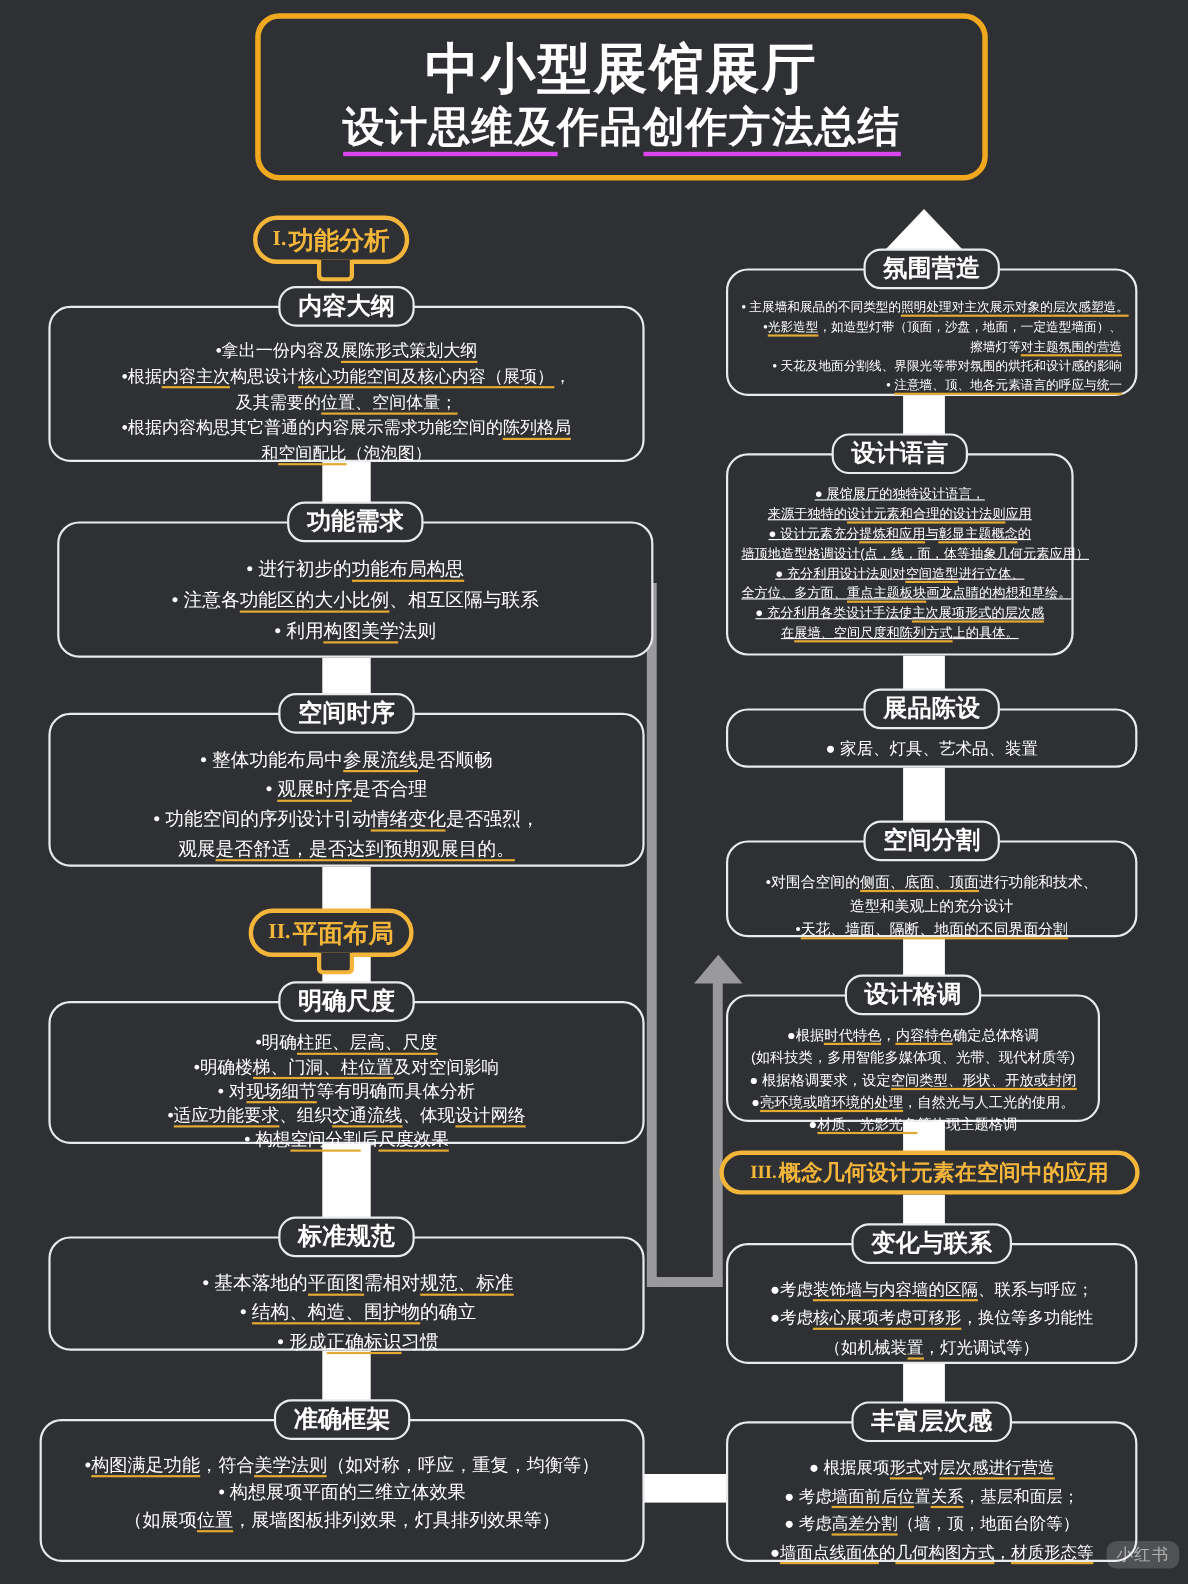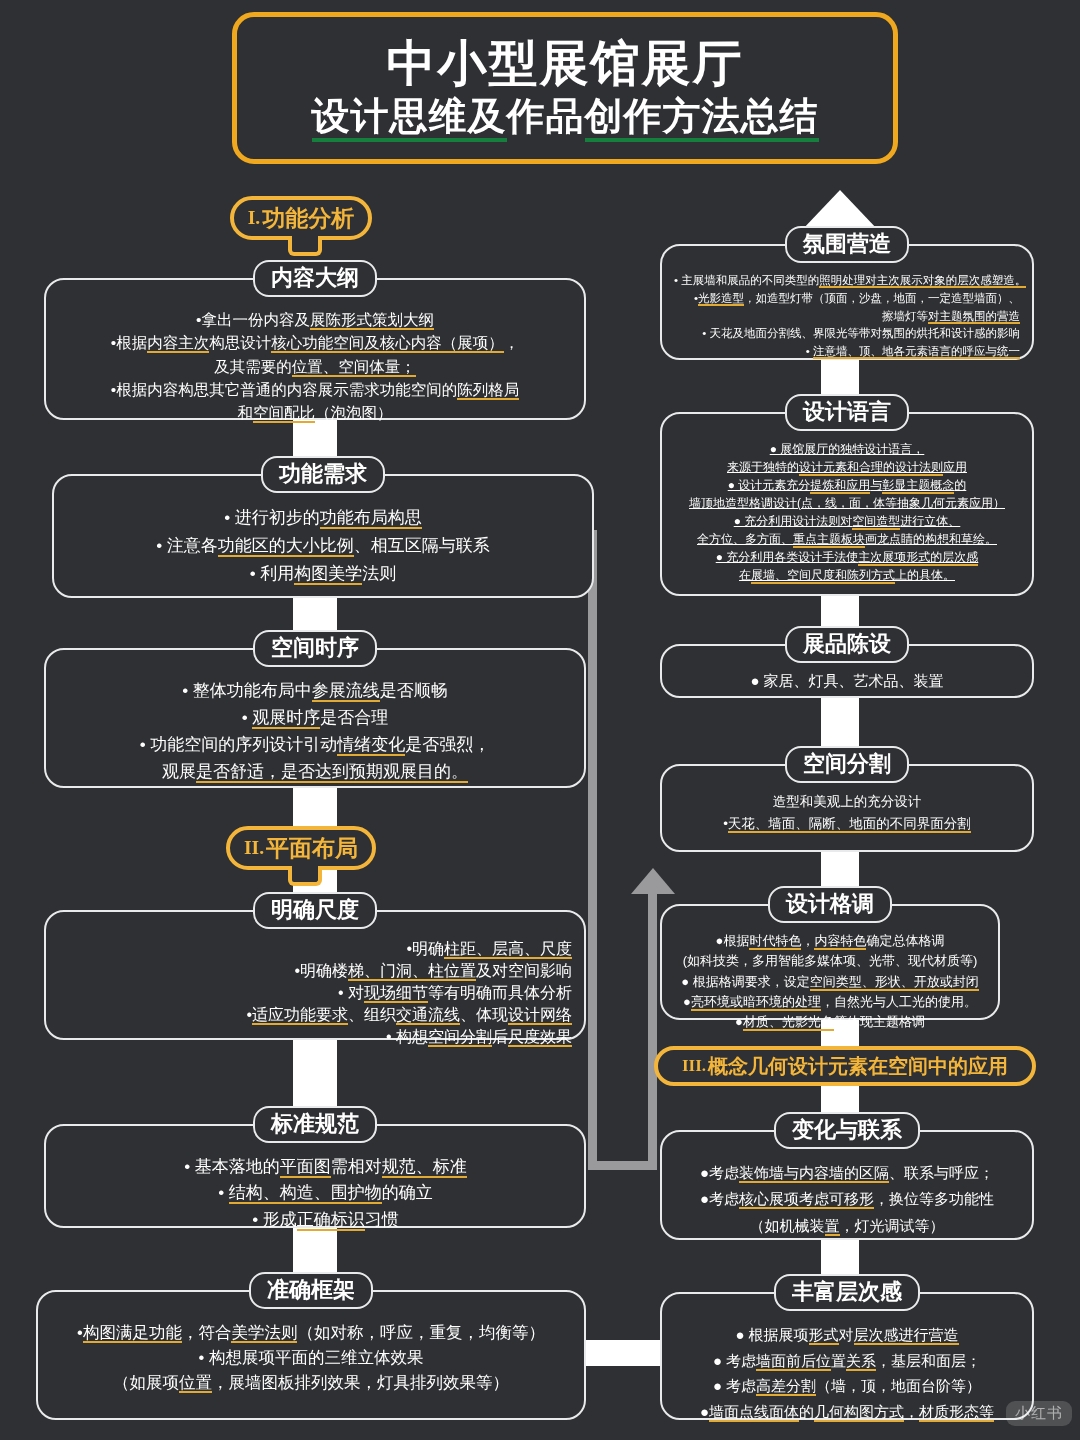--- a/index.html
+++ b/index.html
@@ -23,21 +23,21 @@
   }
   .title-main{
     font-size:49px;font-weight:bold;letter-spacing:2px;line-height:1.05;
     color:#ffffff;
   }
   .title-sub{
     font-size:38px;font-weight:bold;letter-spacing:1px;line-height:1.1;
     color:#ffffff;margin-top:6px;position:relative;
   }
   .title-sub .ul{
-    border-bottom:4px solid #15803d;padding-bottom:1px;
+    border-bottom:4px solid #d946ef;padding-bottom:1px;
   }
 
   
   .pill{
     position:absolute;
     background:#2f3033;
     border:4px solid #f3b53a;
     border-radius:26px;
     color:#f3b53a;
     font-weight:bold;
@@ -70,21 +70,21 @@
     padding:3px 16px 5px 16px;
     font-size:22px;font-weight:bold;white-space:nowrap;line-height:1.15;
     z-index:7;
   }
   .card-body{
     padding:28px 12px 10px 12px;
     text-align:center;
     font-size:15.5px;
     line-height:1.5;
   }
-  .card-body.tight{line-height:1.42;text-align:right;}
+  .card-body.tight{line-height:1.42;}
   .line{white-space:nowrap;}
   .u{border-bottom:2px solid #e2a933;padding-bottom:0px;}
 
   
   .conn{position:absolute;background:#ffffff;z-index:1;}
   .arrow-up{
     position:absolute;width:0;height:0;z-index:2;
     border-left:38px solid transparent;border-right:38px solid transparent;
     border-bottom:40px solid #ffffff;
   }
@@ -219,21 +219,21 @@
     <div class="card-head">氛围营造</div>
     <div class="card-body" style="font-size:11.5px;line-height:1.55;padding-top:26px;text-align:right;">
       <div class="line">• 主展墙和展品的不同类型的<span class="u">照明处理对主次展示对象的</span><span class="u">层次感塑造。</span></div>
       <div class="line">•<span class="u">光影造型</span>，如造型灯带（顶面，沙盘，地面，一定造型墙面）、</div>
       <div class="line">擦墙灯等<span class="u">对主题氛围的营造</span></div>
       <div class="line">• 天花及地面分割线、界限光等带对氛围的烘托和设计感的影响</div>
       <div class="line">• <span class="u">注意墙、顶、地各元素语言的呼应与统一</span></div>
     </div>
   </div>
 
-  <div class="card" style="left:660px;top:412px;width:374px;height:184px;">
+  <div class="card" style="left:660px;top:412px;width:316px;height:184px;">
     <div class="card-head">设计语言</div>
     <div class="card-body" style="font-size:12px;line-height:1.5;padding-top:26px;text-decoration:underline;">
       <div class="line">● 展馆展厅的独特设计语言，</div>
       <div class="line">来源于独特的<span class="u">设计元素和合理的设计法则</span>应用</div>
       <div class="line">● 设计元素充分<span class="u">提炼和应用</span>与<span class="u">彰显主题概念</span>的</div>
       <div class="line">墙顶地造型格调设计(点，线，面，体等抽象几何元素应用）</div>
       <div class="line">● 充分利用设计法则对<span class="u">空间造型</span>进行立体、</div>
       <div class="line">全方位、多方面、<span class="u">重点主题板块</span>画龙点睛的构想和草绘。</div>
       <div class="line">● 充分利用各类设计手法使<span class="u">主次展项形式的层次感</span></div>
       <div class="line">在<span class="u">展墙、空间尺度和陈列方式</span>上的具体。</div>
@@ -243,20 +243,21 @@
   <div class="card" style="left:660px;top:644px;width:374px;height:54px;">
     <div class="card-head">展品陈设</div>
     <div class="card-body" style="font-size:15px;padding-top:24px;">
       <div class="line">● 家居、灯具、艺术品、装置</div>
     </div>
   </div>
 
   <div class="card" style="left:660px;top:764px;width:374px;height:88px;">
     <div class="card-head">空间分割</div>
     <div class="card-body" style="font-size:13.5px;line-height:1.6;padding-top:25px;">
+      <div class="line">•对围合空间的<span class="u">侧面、底面、顶面</span>进行功能和技术、</div>
       <div class="line">造型和美观上的充分设计</div>
       <div class="line">•<span class="u">天花、墙面、隔断、地面的不同界面分割</span></div>
     </div>
   </div>
 
   <div class="card" style="left:660px;top:904px;width:340px;height:116px;">
     <div class="card-head">设计格调</div>
     <div class="card-body" style="font-size:13px;line-height:1.56;padding-top:25px;">
       <div class="line">●根据<span class="u">时代特色</span>，<span class="u">内容特色</span>确定总体格调</div>
       <div class="line">(如科技类，多用智能多媒体项、光带、现代材质等)</div>

